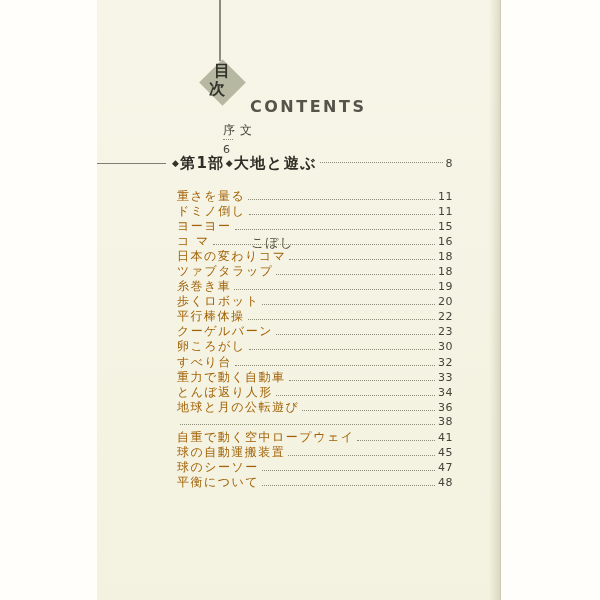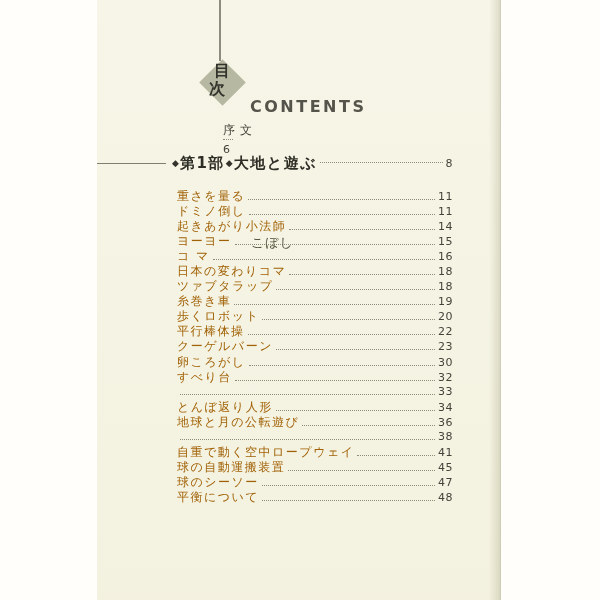--- a/index.html
+++ b/index.html
@@ -122,25 +122,20 @@
       <span class="toc-label">重さを量る</span>
       <span class="leader"></span>
       <span class="pnum">11</span>
     </div>
     <div class="toc-row">
       <span class="toc-label">ドミノ倒し</span>
       <span class="leader"></span>
       <span class="pnum">11</span>
     </div>
     <div class="toc-row">
-      <span class="toc-label">起きあがり小法師</span>
-      <span class="leader"></span>
-      <span class="pnum">14</span>
-    </div>
-    <div class="toc-row">
       <span class="toc-label">ヨーヨー</span>
       <span class="leader"></span>
       <span class="pnum">15</span>
     </div>
     <div class="toc-row">
       <span class="toc-label">コ マ</span>
       <span class="leader"></span>
       <span class="pnum">16</span>
     </div>
     <div class="toc-row">
@@ -177,20 +172,21 @@
       <span class="toc-label">卵ころがし</span>
       <span class="leader"></span>
       <span class="pnum">30</span>
     </div>
     <div class="toc-row">
       <span class="toc-label">すべり台</span>
       <span class="leader"></span>
       <span class="pnum">32</span>
     </div>
     <div class="toc-row">
+      <span class="toc-label">重力で動く自動車</span>
       <span class="leader"></span>
       <span class="pnum">33</span>
     </div>
     <div class="toc-row">
       <span class="toc-label">とんぼ返り人形</span>
       <span class="leader"></span>
       <span class="pnum">34</span>
     </div>
     <div class="toc-row">
       <span class="toc-label">地球と月の公転遊び</span>

